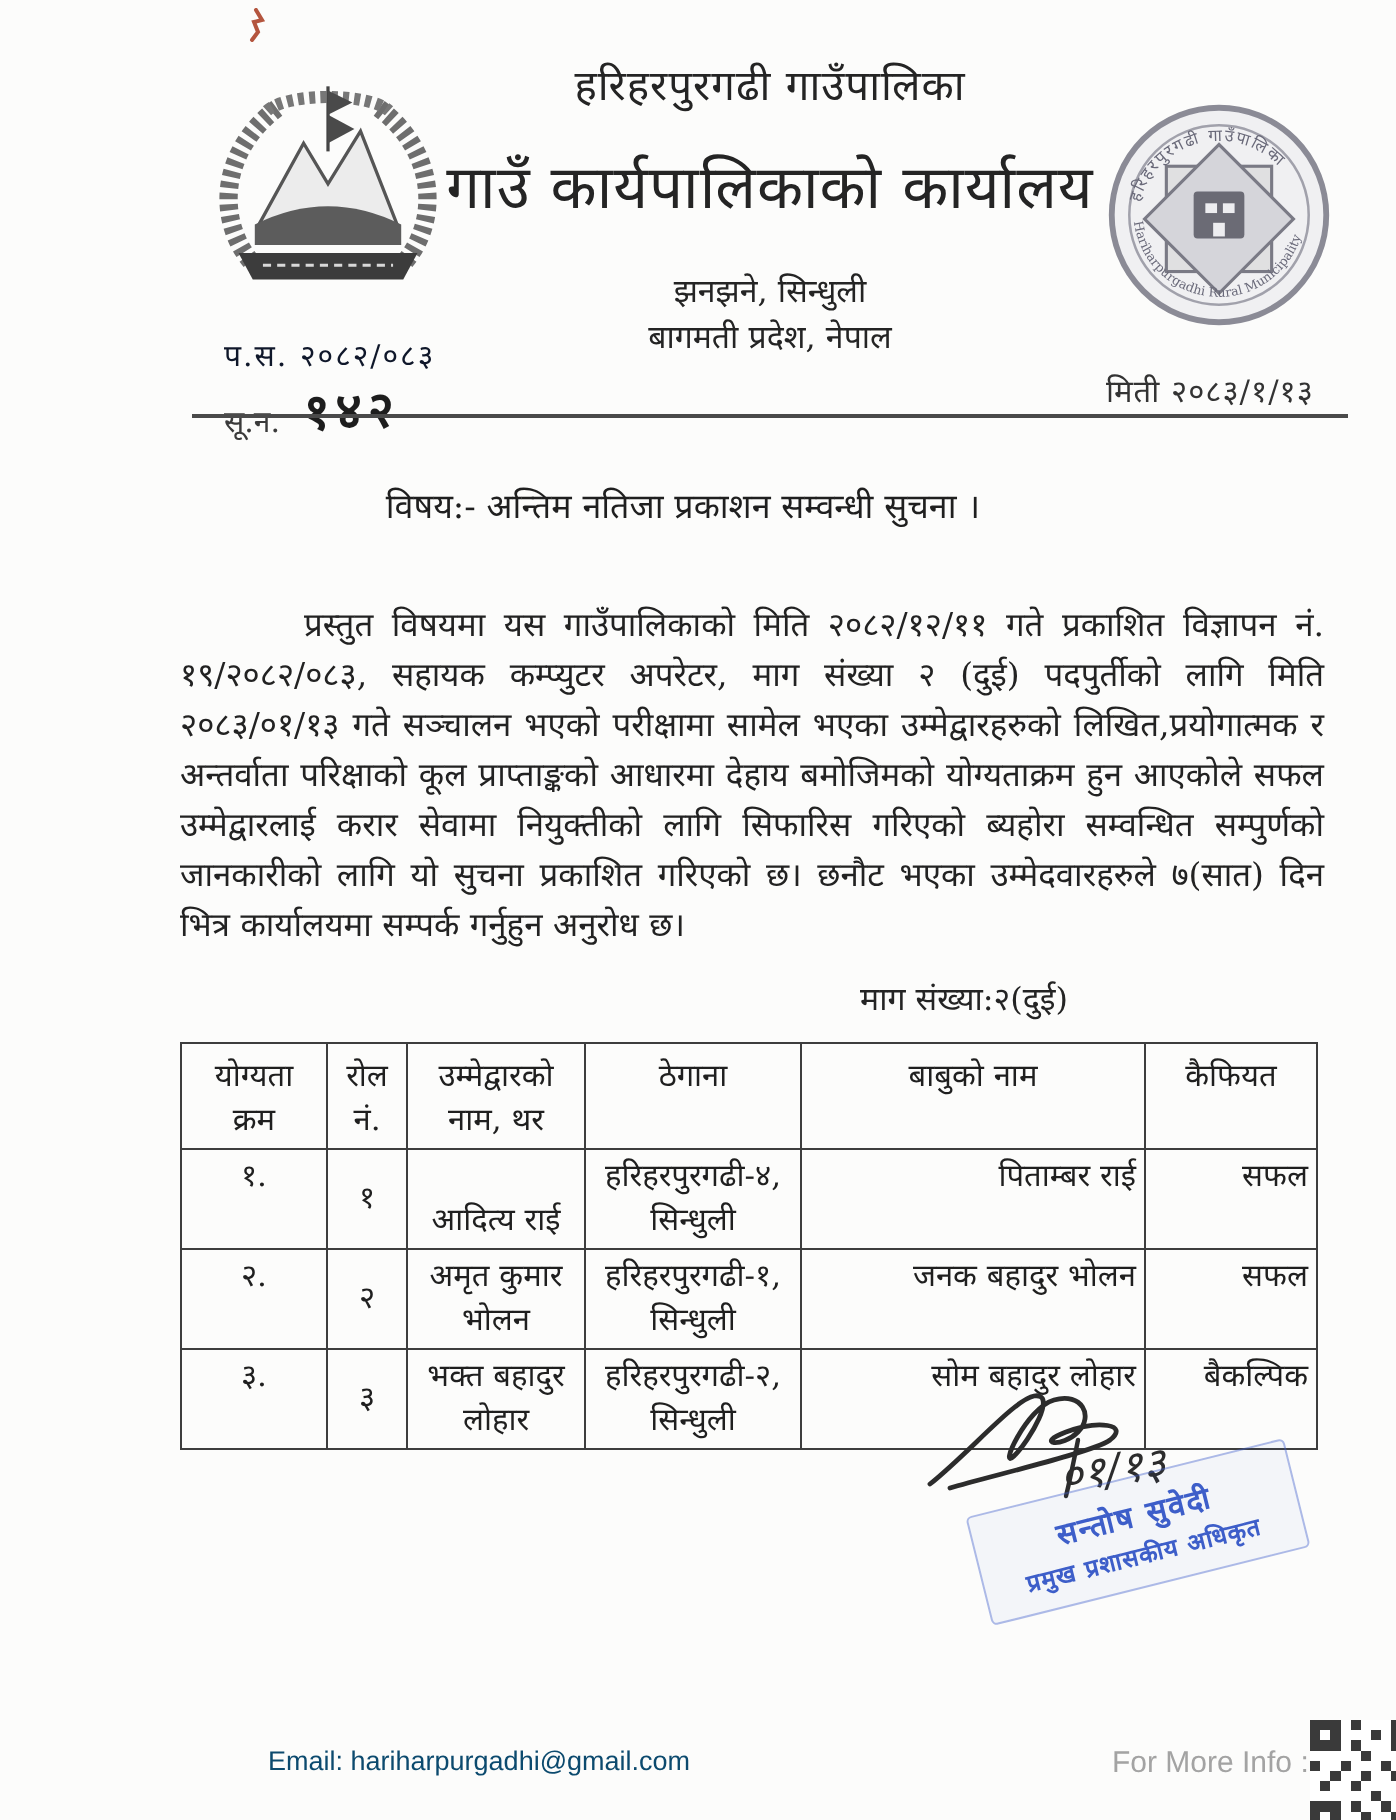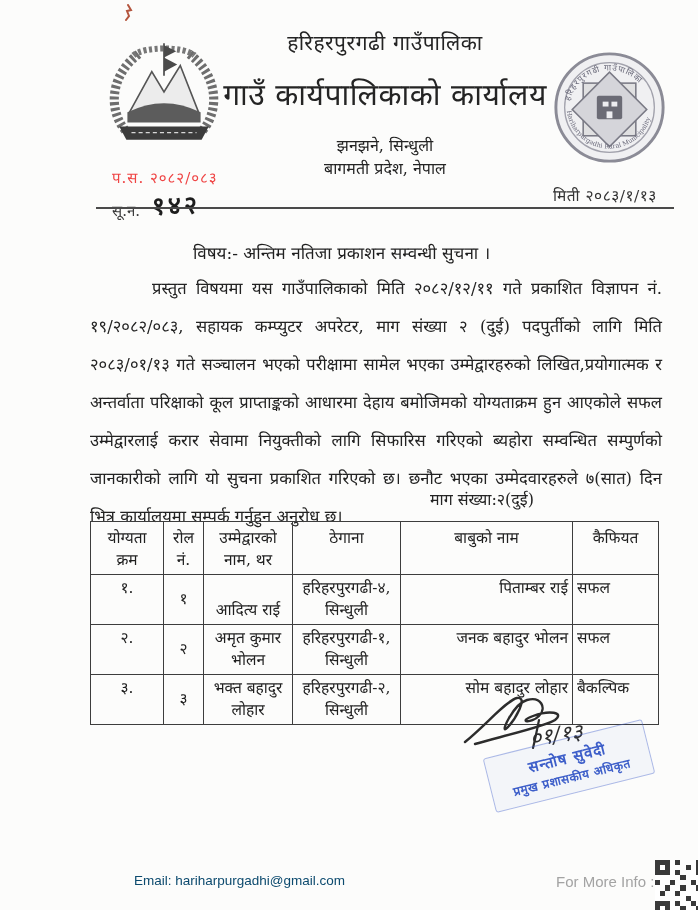--- a/index.html
+++ b/index.html
@@ -12,45 +12,45 @@
   
   .letterhead{position:absolute; left:120px; top:30px; width:530px; text-align:center; line-height:1.25;}
   .muni-name{font-size:21px; letter-spacing:.5px;}
   .office-name{font-size:30px; margin-top:20px; letter-spacing:.5px;}
   .addr1{font-size:16px; margin-top:22px;}
   .addr2{font-size:16px; margin-top:3px;}
   .logo{position:absolute; left:103px; top:33px; width:122px; height:122px;}
   .seal{position:absolute; left:551px; top:49px; width:117px; height:117px; opacity:.92;}
   .red-mark{position:absolute; left:122px; top:4px; width:12px; height:17px;}
   
-  .ref-ps{position:absolute; left:112px; top:167px; font-size:15px; color:#ef4444; letter-spacing:1px;}
+  .ref-ps{position:absolute; left:112px; top:167px; font-size:15px; color:#0f172a; letter-spacing:1px;}
   .ref-sn{position:absolute; left:112px; top:189px; font-size:15px; color:#3a3a3a;}
   .ref-sn-value{display:inline-block; font-size:25px; font-weight:bold; letter-spacing:3px;
     transform:rotate(-2deg) translateY(-2px); margin-left:12px; color:#1d1d1d;}
   .ref-rule{position:absolute; left:96px; top:207px; width:578px; height:2px; background:#4a4a4a;}
   .ref-date{position:absolute; left:553px; top:184px; font-size:15.5px; color:#333; letter-spacing:.5px;}
   
   .subject{position:absolute; left:0; top:241px; width:683px; text-align:center; font-size:17px; color:#1f1f1f;}
-  .body-par{position:absolute; left:90px; top:270px; width:572px;
-    font-size:16.5px; line-height:38px; text-align:justify; text-indent:62px; color:#222;}
+  .body-par{position:absolute; left:90px; top:300px; width:572px;
+    font-size:16.5px; line-height:25px; text-align:justify; text-indent:62px; color:#222;}
   
   .post-line{position:absolute; left:95px; top:488px; width:567px; font-size:16px;}
   .post-line .vacancy{position:absolute; left:335px; top:0;}
   
   table.result{position:absolute; left:90px; top:521px; width:568px;
     border-collapse:collapse; table-layout:fixed; font-size:15.5px; color:#1f1f1f;}
   table.result th, table.result td{border:1.6px solid #3d3d3d; padding:2px 4px; line-height:1.45; overflow:hidden;}
   table.result th{font-weight:normal; text-align:center; vertical-align:top; padding-top:5px;}
   tr.hdr{height:46px;} tr.r1{height:45px;} tr.r2{height:48px;} tr.r3{height:46px;}
   .c-merit{text-align:center; vertical-align:top; padding-top:6px;}
   .c-roll{text-align:center; vertical-align:middle;}
   .c-name{text-align:center; vertical-align:bottom; padding-bottom:4px;}
   .c-addr{text-align:center; vertical-align:top; padding-top:4px;}
   .c-father{text-align:right; vertical-align:top; padding:4px 4px 0 9px;}
-  .c-remark{text-align:left; vertical-align:top; padding:4px 4px 0 9px;margin-top:42px;}
+  .c-remark{text-align:right; vertical-align:top; padding:4px 4px 0 9px;margin-top:42px;}
   
   .signature{position:absolute; left:455px; top:686px; width:160px; height:86px;}
   .stamp{position:absolute; left:487px; top:738px; width:162px; height:54px;
     transform:rotate(-14deg);
     border:1.5px solid rgba(64,96,202,.4); border-radius:3px;
     background:rgba(86,118,220,.05);
     display:flex; flex-direction:column; align-items:center; justify-content:center;
     color:#3d5ec9; text-align:center;}
   .stamp-name{font-size:15px; font-weight:bold; letter-spacing:1px;}
   .stamp-title{font-size:12px; font-weight:bold; margin-top:2px; letter-spacing:.5px;}

